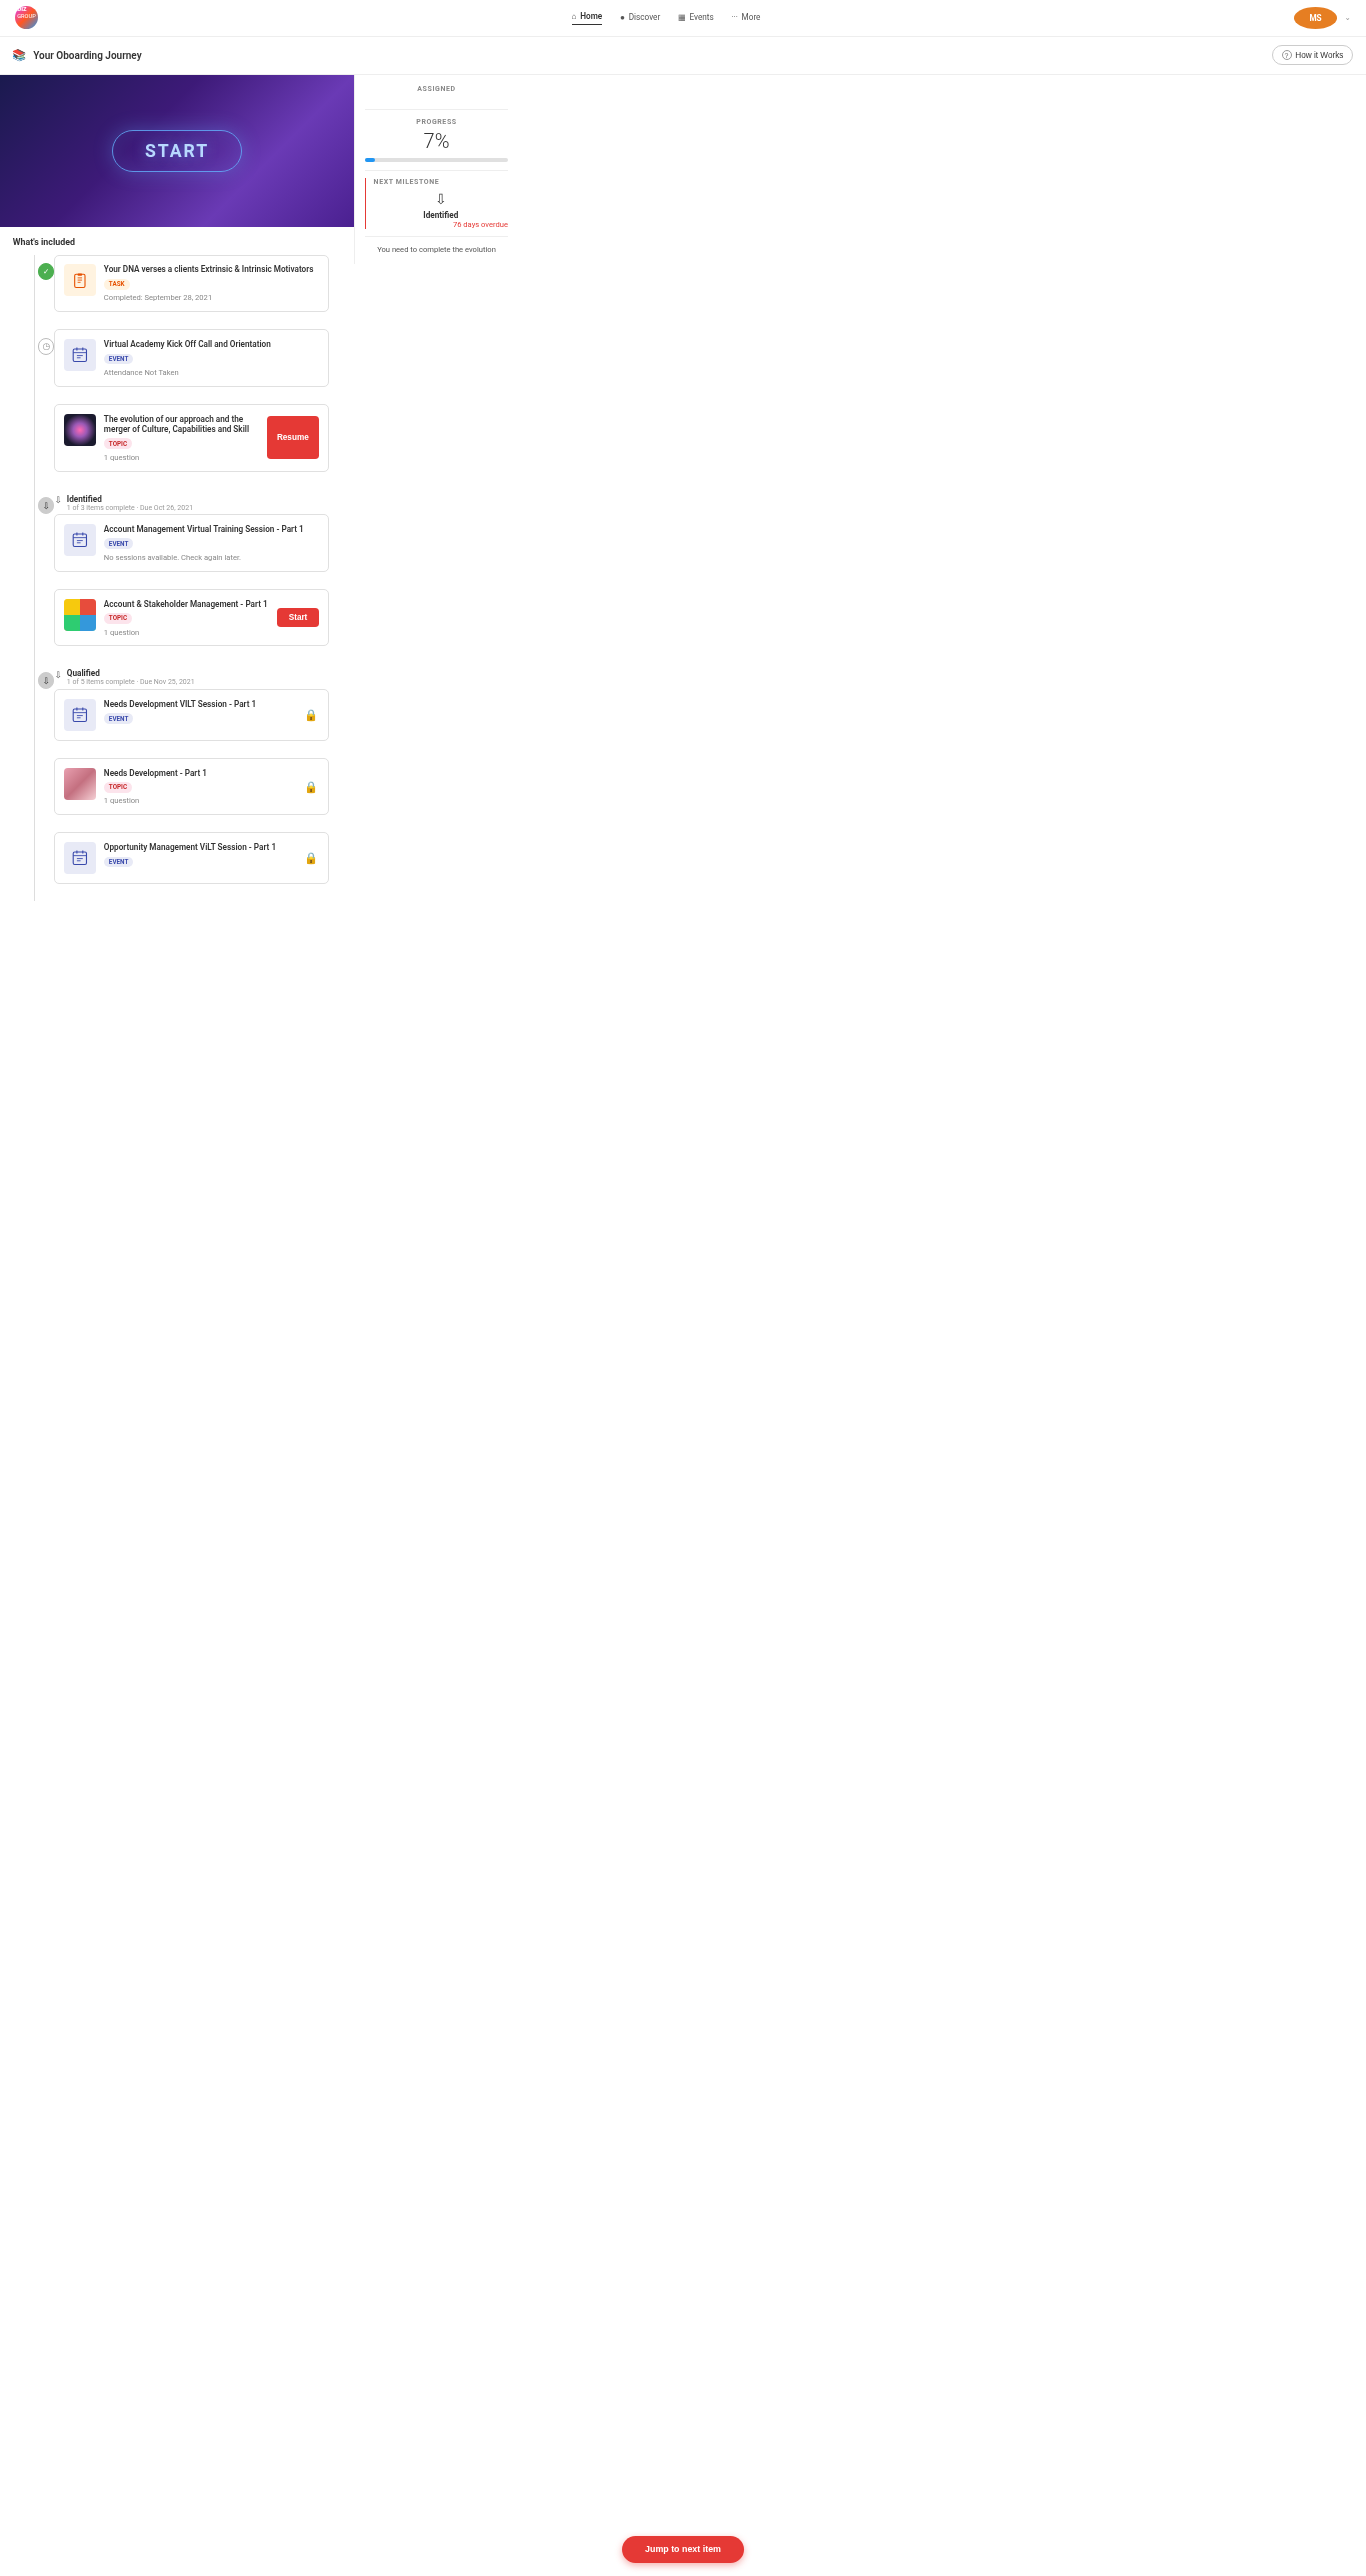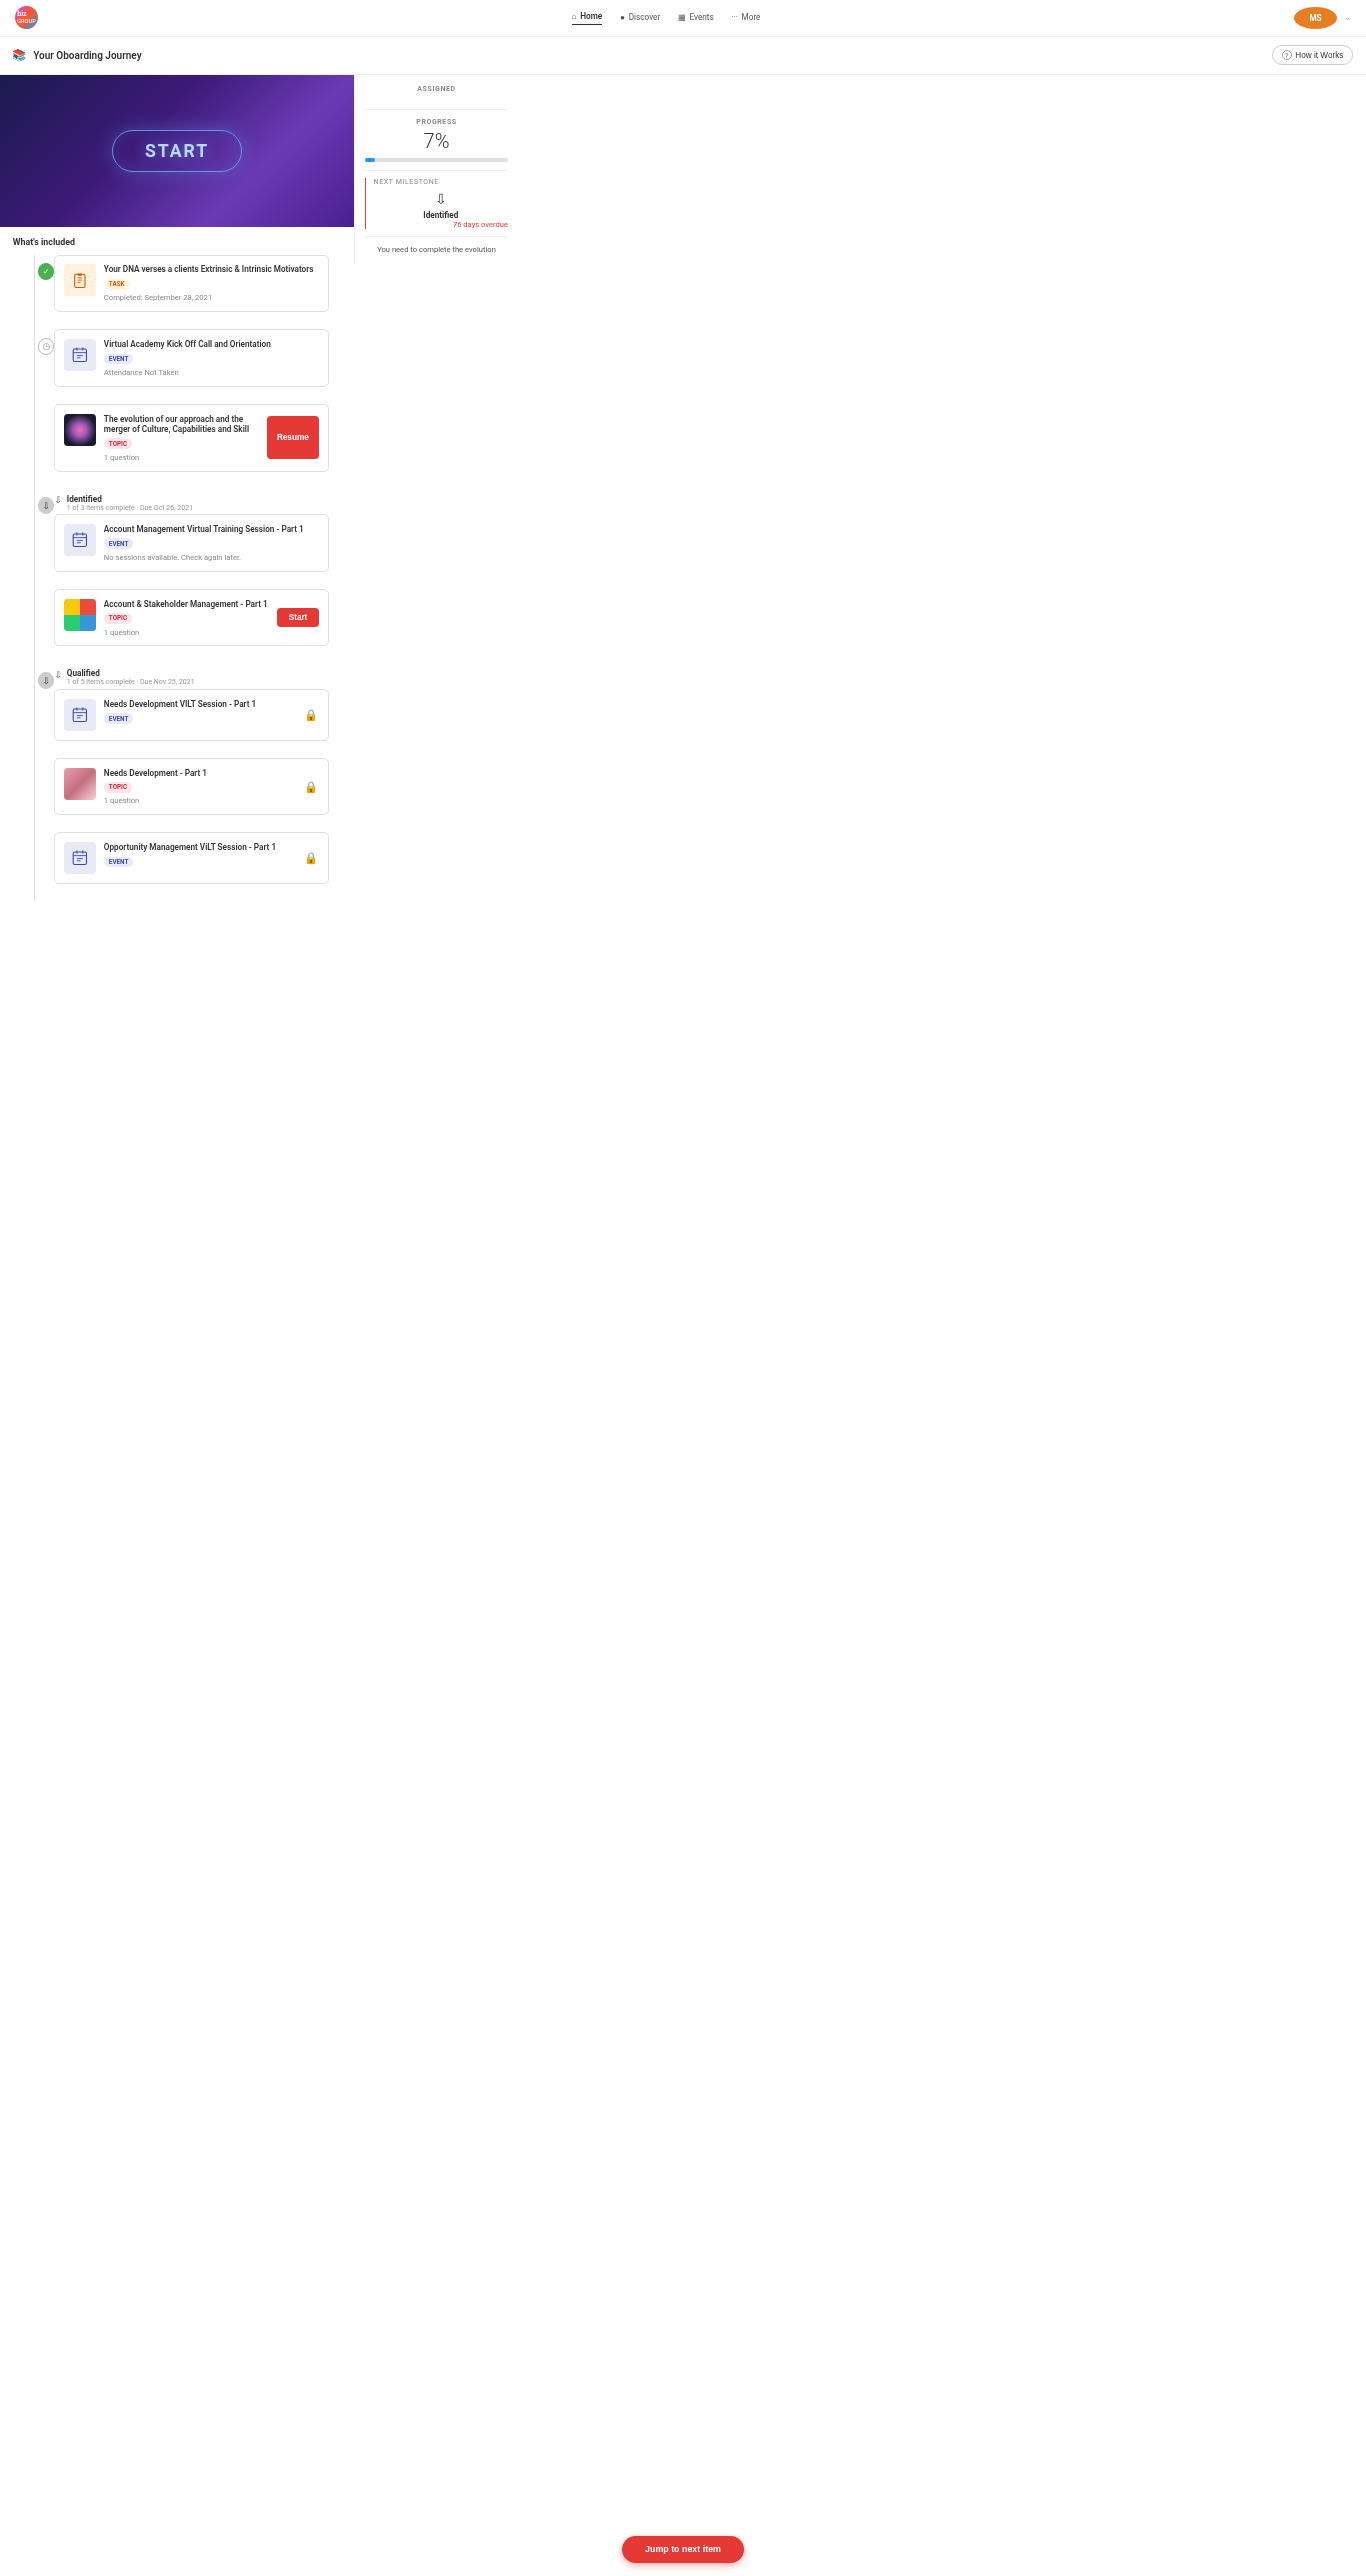--- a/index.html
+++ b/index.html
@@ -1,21 +1,21 @@
 <!DOCTYPE html>
 <html style="font-size:10px"><head>
   <meta charset="utf-8">
   <style>
     * { box-sizing: border-box; margin: 0; padding: 0; }
     body { font-family: -apple-system, BlinkMacSystemFont, 'Segoe UI', Roboto, sans-serif; background: #fff; color: #333; font-size: 8.9px; }
 
     
     .nav { display: flex; align-items: center; justify-content: space-between; padding: 6.3px 15px; border-bottom: 0.6px solid #eee; position: sticky; top: 0; background: #fff; z-index: 100; }
     .nav-logo { display: flex; align-items: center; gap: 3.8px; }
-    .logo-circle { width: 23px; height: 23px; border-radius: 50%; background: linear-gradient(135deg, #e040fb, #ff5722, #2196f3); display: flex; align-items: center; justify-content: center; }
+    .logo-circle { width: 23px; height: 23px; border-radius: 50%; background: linear-gradient(135deg, #e040fb, #ff5722, #2196f3); display: flex; align-items: flex-start; justify-content: center; }
     .logo-text { font-size: 7px; font-weight: 700; color: #fff; line-height: 1; }
     .logo-sub { font-size: 5.7px; font-weight: 400; color: #fff; }
     .nav-links { display: flex; align-items: center; gap: 17.7px; }
     .nav-link { display: flex; align-items: center; gap: 3.8px; color: #555; text-decoration: none; font-size: 8.2px; padding-bottom: 2.5px; }
     .nav-link.active { color: #333; border-bottom: 1.3px solid #333; font-weight: 600; }
     .nav-right { display: flex; align-items: center; gap: 7.6px; }
     .avatar { width: 43px; height: 21.5px; border-radius: 50%; background: #e67e22; display: flex; align-items: center; justify-content: center; color: #fff; font-weight: 700; font-size: 8.2px; }
 
     
     .page-header { display: flex; align-items: center; justify-content: space-between; padding: 8.9px 12.7px; border-bottom: 0.6px solid #eee; }
@@ -68,21 +68,21 @@
     .matrix-q4 { background: #3498db; }
 
     
     .sidebar-label { font-size: 7px; font-weight: 700; color: #888; letter-spacing: 0.6px; text-align: center; margin-bottom: 16px; }
     .sidebar-divider { border: none; border-top: 0.6px solid #eee; margin: 7.6px 0; }
     .progress-label { font-size: 7px; font-weight: 700; color: #888; letter-spacing: 0.6px; text-align: center; margin-bottom: 3.8px; }
     .progress-value { font-size: 20px; font-weight: 300; text-align: center; color: #333; margin-bottom: 5px; }
     .progress-bar-container { background: #e0e0e0; border-radius: 2.5px; height: 3.8px; margin-bottom: 2.5px; }
     .progress-bar-fill { background: #2196f3; border-radius: 2.5px; height: 3.8px; }
     .milestone-sidebar { border-left: 1.9px solid #e53935; padding-left: 7.6px; margin: 7.6px 0; }
-    .milestone-sidebar-label { font-size: 7px; font-weight: 400; color: #888; letter-spacing: 0.6px; margin-bottom: 5px; }
+    .milestone-sidebar-label { font-size: 7px; font-weight: 700; color: #888; letter-spacing: 0.6px; margin-bottom: 5px; }
     .milestone-sidebar-icon { text-align: center; font-size: 14px; color: #333; margin-bottom: 2.5px; }
     .milestone-sidebar-name { font-size: 8.2px; font-weight: 700; text-align: center; color: #333; }
     .milestone-sidebar-overdue { font-size: 7.6px; color: #e53935; text-align: right; margin-bottom: 5px; }
     .milestone-sidebar-text { font-size: 7.6px; color: #555; text-align: center; margin-top: 5px; }
 
     
     .jump-btn-container { position: fixed; bottom: 12.7px; left: 50%; transform: translateX(-50%); }
     .jump-btn { background: #e53935; color: #fff; border: none; border-radius: 15px; padding: 8.9px 23px; font-size: 8.9px; font-weight: 600; cursor: pointer; box-shadow: 0 2.5px 7.6px rgba(229,57,53,0.4); }
 
     .outer-timeline { position: relative; padding: 0 12.7px 51px 12.7px; }

